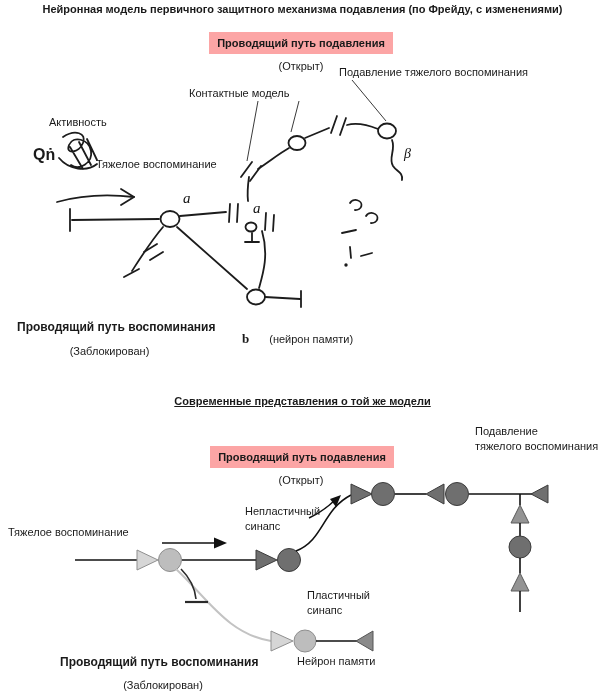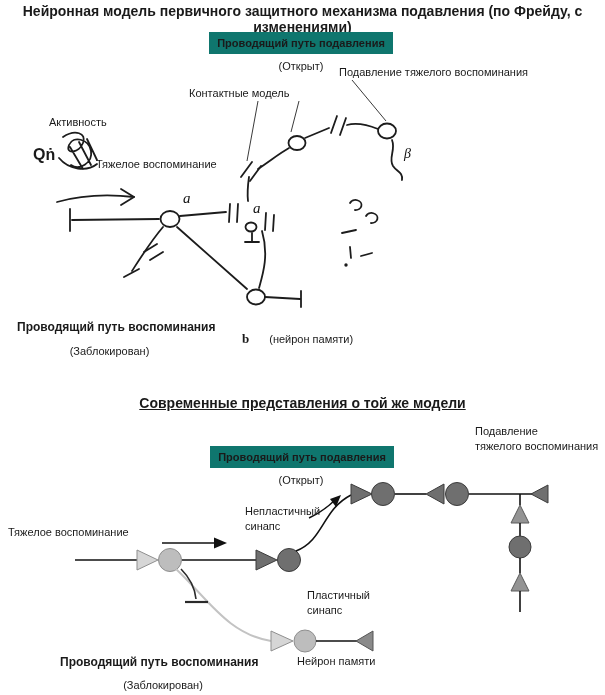--- a/index.html
+++ b/index.html
@@ -4,22 +4,22 @@
 <style>
   html,body{margin:0;padding:0;background:#ffffff;}
   .stage{
     position:relative;width:605px;height:695px;background:#ffffff;
     font-family:"Liberation Sans",sans-serif;color:#1a1a1a;overflow:hidden;
   }
   .lbl{position:absolute;font-size:11px;line-height:1.2;white-space:nowrap;}
   .b{font-weight:bold;}
   .center{text-align:center;}
   .title{position:absolute;top:3px;left:0;width:605px;text-align:center;
-         font-weight:bold;font-size:14px;}
-  .graybox{position:absolute;background:#0f766e;display:flex;align-items:center;
+         font-weight:bold;font-size:11px;}
+  .graybox{position:absolute;background:#fca5a5;display:flex;align-items:center;
            justify-content:center;font-size:11px;font-weight:bold;}
   .two-line div{line-height:15px;margin-left:20px;}
   svg.canvas{position:absolute;left:0;top:0;}
   .serifb{font-family:"Liberation Serif",serif;font-weight:bold;font-size:13px;}
   .rest{margin-left:20px;}
 </style>
 </head>
 <body>
 
 <div class="stage">

